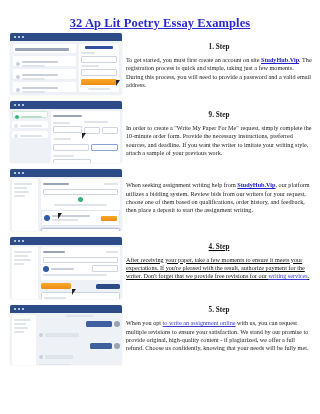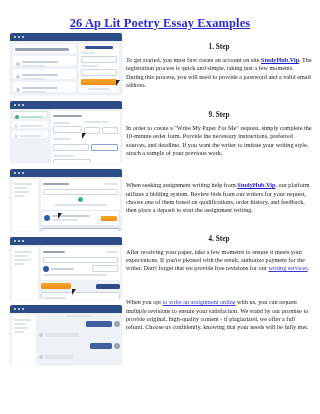--- a/index.html
+++ b/index.html
@@ -213,21 +213,21 @@
     border-right: 2px solid transparent;
     border-top: 3px solid #222;
   }
 </style>
 </head>
 <body>
 
 <div class="page">
 
   <div class="title-wrap">
-    <a class="doc-title" href="#">26 Ap Lit Poetry Essay Examples</a>
+    <a class="doc-title" href="#">32 Ap Lit Poetry Essay Examples</a>
   </div>
 
   <div class="body-cols">
 
     <div class="col-left">
 
       <div class="shot" style="height:62px;margin-bottom:6px;">
         <div class="shot-bar">
           <span class="dot"></span>
           <span class="dot"></span>
@@ -489,24 +489,25 @@
 
       <div class="step-block" style="margin-top:22px;">
         <div class="step-head">9. Step</div>
         <p class="step-body"><span>In order to create a "Write My Paper For Me" request, simply complete the 10-minute order form. Provide the necessary instructions, preferred sources, and deadline. If you want the writer to imitate your writing style, attach a sample of your previous work.</span></p>
       </div>
 
       <div class="step-block" style="margin-top:24px;">
         <p class="step-body"><span>When seeking assignment writing help from </span><a class="lnk" href="#">StudyHub.Vip</a><span>, our platform utilizes a bidding system. Review bids from our writers for your request, choose one of them based on qualifications, order history, and feedback, then place a deposit to start the assignment writing.</span></p>
       </div>
 
-      <div class="step-block" style="margin-top:20px;">
+      <div class="step-block" style="margin-top:28px;text-decoration:underline;">
         <div class="step-head">4. Step</div>
         <p class="step-body"><span>After receiving your paper, take a few moments to ensure it meets your expectations. If you're pleased with the result, authorize payment for the writer. Don't forget that we provide free revisions for our </span><a class="lnk-plain" href="#">writing services</a><span>.</span></p>
       </div>
 
       <div class="step-block" style="margin-top:26px;">
+        <div class="step-head">5. Step</div>
         <p class="step-body"><span>When you opt </span><a class="lnk-plain" href="#">to write an assignment online</a><span> with us, you can request multiple revisions to ensure your satisfaction. We stand by our promise to provide original, high-quality content - if plagiarized, we offer a full refund. Choose us confidently, knowing that your needs will be fully met.</span></p>
       </div>
 
     </div>
   </div>
 </div>
 
 </body></html>

